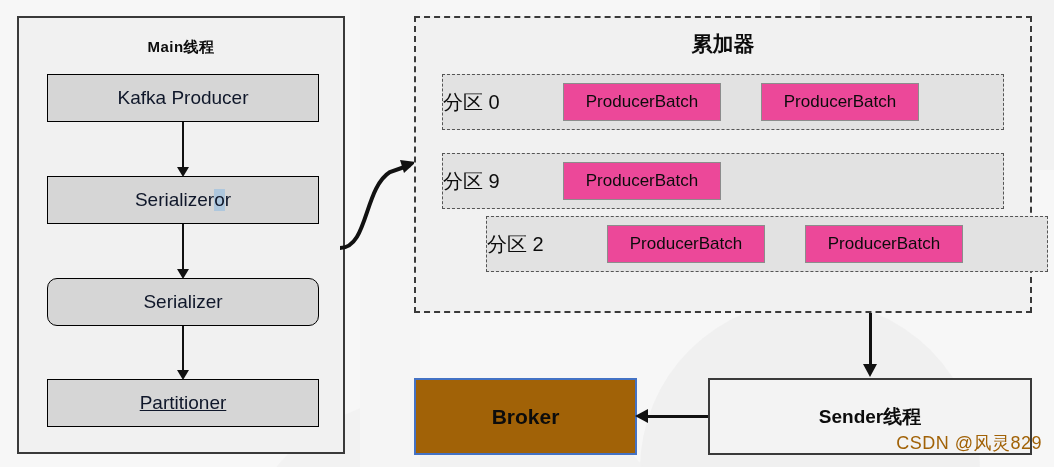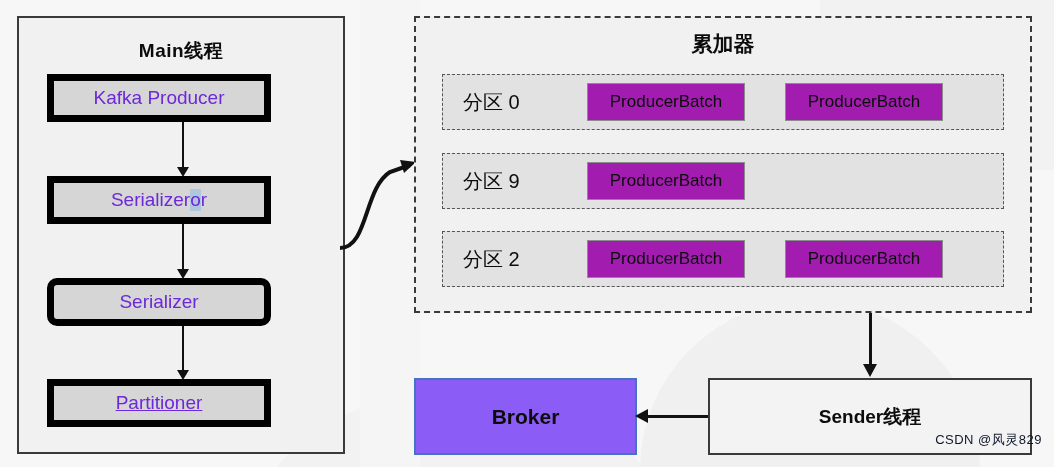--- a/index.html
+++ b/index.html
@@ -36,38 +36,38 @@
     width: 328px; height: 438px;
     background: #f1f1f1;
     border: 2px solid #3a3a3a;
     box-sizing: border-box;
   }
   .main-title {
     position: absolute;
     left: 0; top: 20px;
     width: 100%;
     text-align: center;
-    font-size: 19px;
+    font-size: 15px;
     font-weight: bold;
     color: #0c0c0c;
     letter-spacing: .5px;
   }
   .step-box {
     position: absolute;
     left: 28px;
-    width: 224px;
+    width: 272px;
     height: 48px;
     background: #d6d6d6;
-    border: 7px solid #000000;
+    border: 1px solid #000000;
     box-sizing: border-box;
     display: flex;
     align-items: center;
     justify-content: center;
     font-size: 19px;
-    color: #6d28d9;
+    color: #0f172a;
   }
   .step-box.b1 { top: 56px; }
   .step-box.b2 { top: 158px; }
   .step-box.b3 { top: 260px; border-radius: 10px; }
   .step-box.b4 { top: 361px; text-decoration: underline; }
   .sel-char {
     background: #aec7dd;
   }
 
   
@@ -122,53 +122,52 @@
     width: 562px;
     height: 56px;
     background: #e2e2e2;
     border: 1px dashed #555;
     box-sizing: border-box;
     display: flex;
     align-items: center;
   }
   .partition-row.p0 { top: 56px; }
   .partition-row.p1 { top: 135px; }
-  .partition-row.p2 { top: 213px; }
+  .partition-row.p2 { top: 198px; margin-left: 44px; }
   .part-label {
-    width: 144px;
-    padding-left: 20px;
+    width: 120px;
     box-sizing: border-box;
     font-size: 20px;
     color: #0c0c0c;
   }
   .batch-box {
     width: 158px;
     height: 38px;
-    background: #a21caf;
+    background: #ec4899;
     border: 1px solid #8c8c8c;
     box-sizing: border-box;
     display: flex;
     align-items: center;
     justify-content: center;
     font-size: 17px;
     color: #0c0c0c;
     margin-right: 40px;
   }
   .batch-slot-empty {
     width: 158px;
     height: 38px;
     margin-right: 40px;
   }
 
   
   .broker-box {
     position: absolute;
     left: 414px; top: 378px;
     width: 223px; height: 77px;
-    background: #8b5cf6;
+    background: #a16207;
     border: 2px solid #4472c4;
     box-sizing: border-box;
     display: flex;
     align-items: center;
     justify-content: center;
     font-size: 21px;
     font-weight: bold;
     color: #0c0c0c;
   }
   .sender-box {
@@ -218,23 +217,23 @@
     width: 0; height: 0;
     border-top: 7px solid transparent;
     border-bottom: 7px solid transparent;
     border-right: 13px solid #111;
   }
 
   
   .watermark {
     position: absolute;
     right: 12px;
-    bottom: 18px;
-    font-size: 13px;
-    color: #0f172a;
+    bottom: 12px;
+    font-size: 18px;
+    color: #a16207;
     letter-spacing: .5px;
     white-space: nowrap;
   }
 </style>
 </head>
 <body>
 
 <div id="canvas">
 
   <div class="bg-blob" style="left:640px; top:300px; width:340px; height:340px;"></div>

